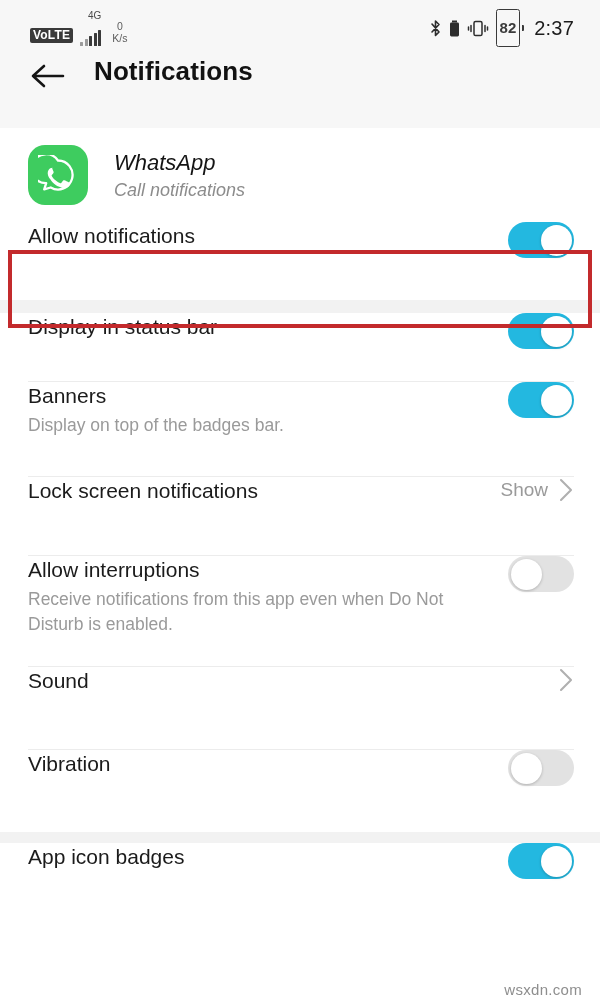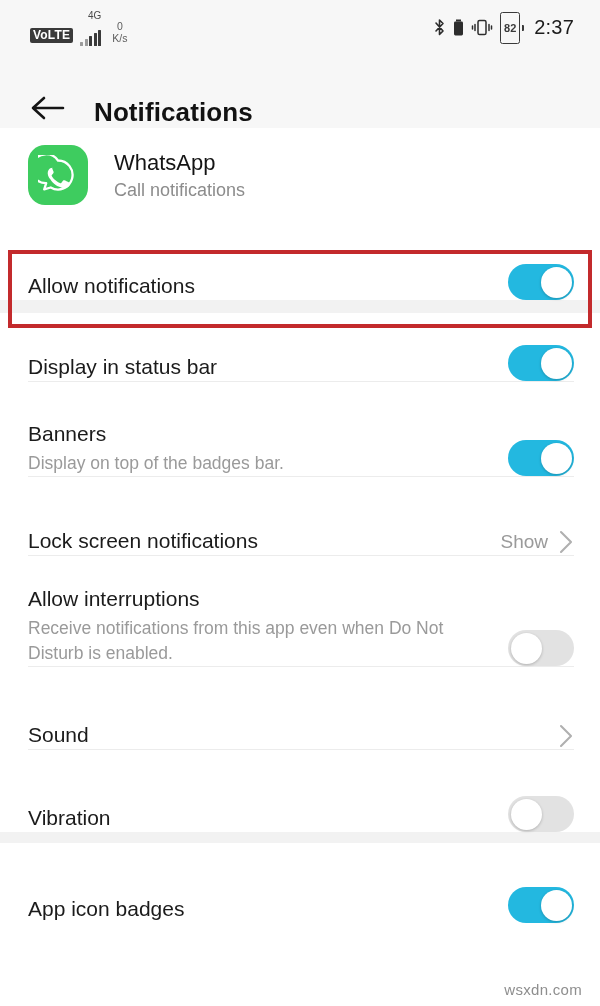--- a/index.html
+++ b/index.html
@@ -36,50 +36,50 @@
   .speed { display:flex; flex-direction:column; align-items:center;
            font-size:10.5px; color:#5d5d5d; line-height:1.15; margin-left:4px; margin-bottom:1px; }
 
   .sb-right { display:flex; align-items:center; gap:7px; }
   .sb-icon { display:flex; align-items:center; }
   .battery-pct {
     display:flex; align-items:center;
   }
   .batt-body {
     border:1.5px solid #3a3a3a; border-radius:2.5px;
-    font-size:11px; color:#3a3a3a; font-weight:bold;
+    font-size:15px; color:#3a3a3a; font-weight:bold;
     padding:9px 3px; line-height:1.15;
   }
   .batt-tip { width:2.5px; height:6px; background:#3a3a3a; border-radius:0 1px 1px 0; margin-left:1.5px; }
   .clock { font-size:20px; color:#1c1c1c; letter-spacing:.2px; margin-left:3px; }
 
   
   .appbar {
     height:72px; background:#f7f7f7;
-    display:flex; align-items:flex-end; padding:0 0 0 28px; gap:26px;
+    display:flex; align-items:flex-start; padding:0 0 0 28px; gap:26px;
   }
   .back-arrow { width:40px; height:40px; display:flex; align-items:center; justify-content:center; cursor:pointer; }
   .appbar-title { font-size:26px; color:#121212; font-weight:bold; letter-spacing:.1px; }
 
   
   .app-header {
     background:#fff; display:flex; align-items:center; gap:26px;
     padding:22px 0 22px 28px; height:94px;
   }
   .app-icon {
     width:60px; height:60px; border-radius:17px; background:#3ecc5f;
     display:flex; align-items:center; justify-content:center; flex:none;
   }
-  .app-meta { display:flex; flex-direction:column; gap:5px; }
+  .app-meta { display:flex; flex-direction:column; gap:5px;font-style:italic; }
   .app-name { font-size:22px; color:#141414; line-height:1.15; }
   .app-sub { font-size:18px; color:#8c8c8c; line-height:1.15; }
 
   
   .row {
-    background:#fff; display:flex; align-items:flex-end; justify-content:space-between;
+    background:#fff; display:flex; align-items:flex-start; justify-content:space-between;
     padding:0 26px 0 28px; position:relative;
   }
   .row-text { display:flex; flex-direction:column; gap:3px; padding-right:16px; }
   .row-title { font-size:21px; color:#1b1b1b; line-height:1.35; }
   .row-desc { font-size:17.5px; color:#9a9a9a; line-height:1.42; max-width:440px; }
   .row-value { font-size:19px; color:#9a9a9a; margin-right:10px; }
   .row-right { display:flex; align-items:center; }
 
   .divider { height:1px; background:#ececec; margin:0 26px 0 28px; }
   .band { height:13px; background:#f2f2f2; }

